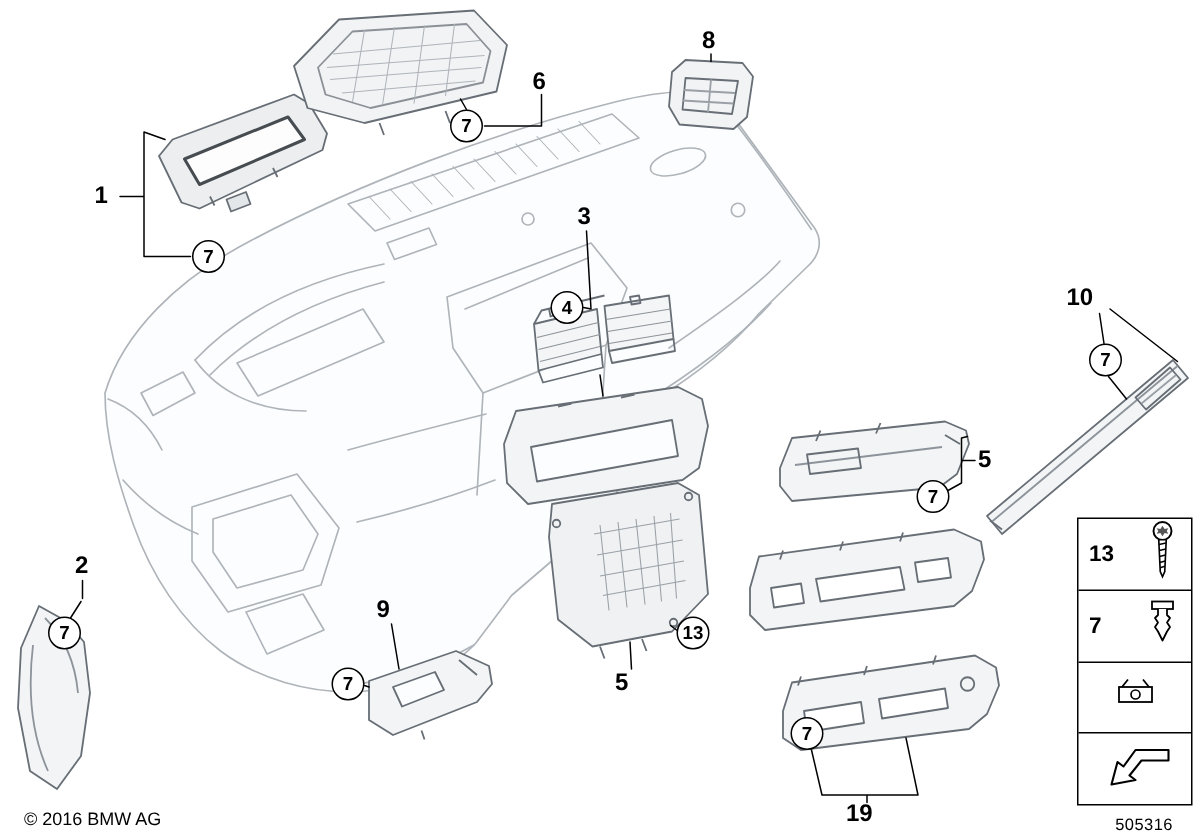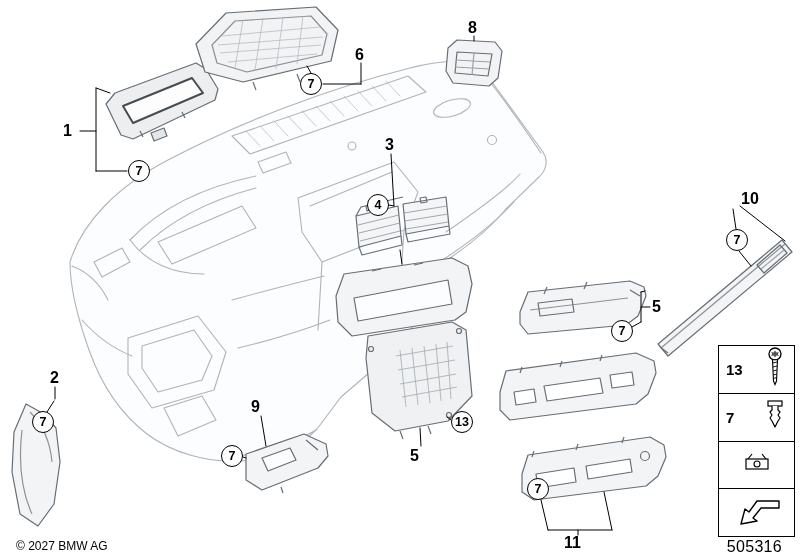--- a/index.html
+++ b/index.html
@@ -24,21 +24,21 @@
     display:flex;flex-direction:column;
   }
   .legend-row{
     flex:1;display:flex;align-items:center;justify-content:space-between;
     padding:0 7px;border-top:1.4px solid #000;min-height:0;
   }
   .legend-row:first-child{border-top:none;}
   .legend-row.center{justify-content:center;}
   .legend-label{font-weight:700;font-size:15px;}
   .copyright{position:absolute;left:16px;bottom:7px;font-size:12px;}
-  .docnum{position:absolute;right:18px;bottom:4px;font-size:16px;letter-spacing:.3px;}
+  .docnum{position:absolute;right:18px;bottom:4px;font-size:11px;letter-spacing:.3px;}
 </style>
 </head>
 <body>
 
 <div class="stage">
 
   <svg class="art" width="800" height="560" viewBox="0 0 800 560" xmlns="http://www.w3.org/2000/svg">
 
     <g stroke="#aeb4b9" fill="none" stroke-width="1.1" stroke-linejoin="round" stroke-linecap="round">
       <path fill="#fcfdfe" d="M70,262 C82,222 118,186 168,160 C240,122 330,88 410,68 C438,61 466,58 481,67 L543,152 C549,161 546,171 538,178 L506,209 C488,231 462,251 436,267 L428,292 C420,318 404,343 383,361 L341,397 L317,429 C299,448 269,459 241,461 C206,463 171,452 147,434 C121,414 101,384 89,350 C79,322 70,292 70,262 Z"></path>
@@ -160,22 +160,22 @@
     </g>
   </svg>
 
   <div class="part-label" style="left:63px;top:123px">1</div>
   <div class="part-label" style="left:50px;top:370px">2</div>
   <div class="part-label" style="left:385px;top:137px">3</div>
   <div class="part-label" style="left:652px;top:299px">5</div>
   <div class="part-label" style="left:355px;top:47px">6</div>
   <div class="part-label" style="left:468px;top:20px">8</div>
   <div class="part-label" style="left:251px;top:399px">9</div>
-  <div class="part-label" style="left:741px;top:191px">10</div>
-  <div class="part-label" style="left:564px;top:535px">11</div>
+  <div class="part-label" style="left:711px;top:191px">10</div>
+  <div class="part-label" style="left:564px;top:535px">19</div>
   <div class="part-label" style="left:410px;top:448px">5</div>
 
   <div class="callout" style="left:128px;top:160px">7</div>
   <div class="callout" style="left:300px;top:73px">7</div>
   <div class="callout" style="left:611px;top:320px">7</div>
   <div class="callout" style="left:726px;top:229px">7</div>
   <div class="callout" style="left:32px;top:411px">7</div>
   <div class="callout" style="left:221px;top:445px">7</div>
   <div class="callout" style="left:527px;top:478px">7</div>
   <div class="callout" style="left:367px;top:194px">4</div>
@@ -213,16 +213,16 @@
     </div>
     <div class="legend-row center">
       <span>
         <svg width="52" height="34" viewBox="0 0 52 34">
           <path d="M48,7 L48,14 L30,14 L22,24 L26,27 L10,30 L14,15 L18,18 L26,7 Z" fill="#fff" stroke="#000" stroke-width="1.4" stroke-linejoin="round"></path>
         </svg>
       </span>
     </div>
   </div>
 
-  <div class="copyright">© 2027 BMW AG</div>
+  <div class="copyright">© 2016 BMW AG</div>
   <div class="docnum">505316</div>
 
 </div>
 
 </body></html>

